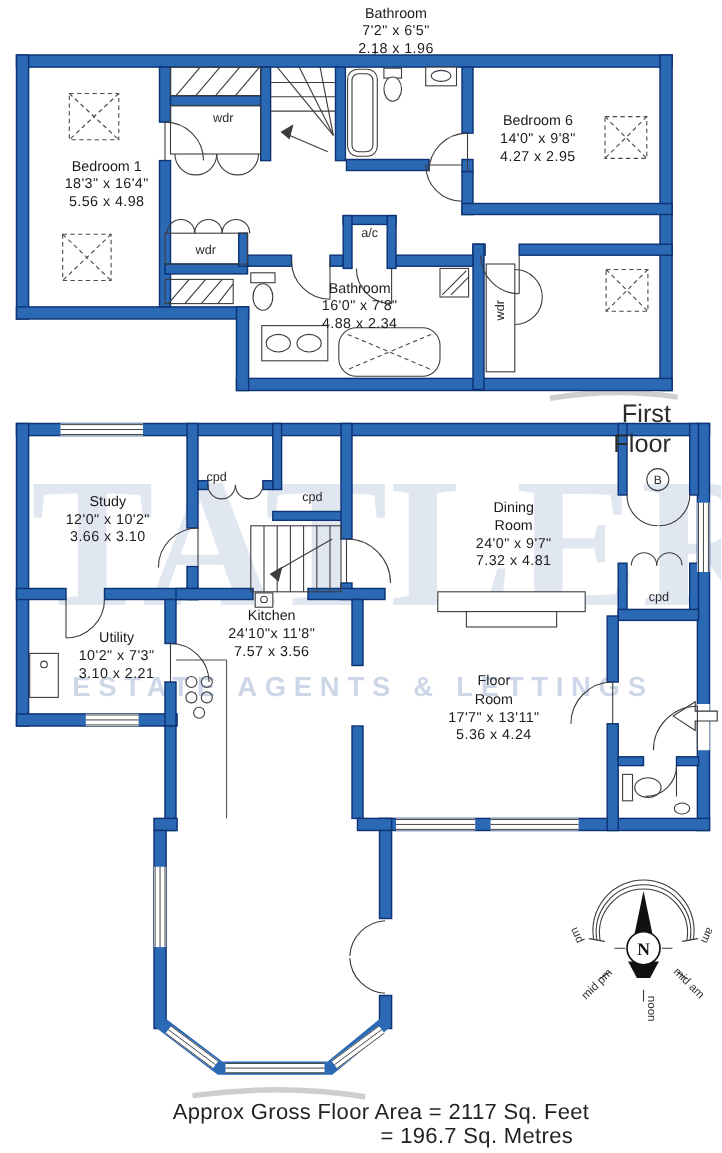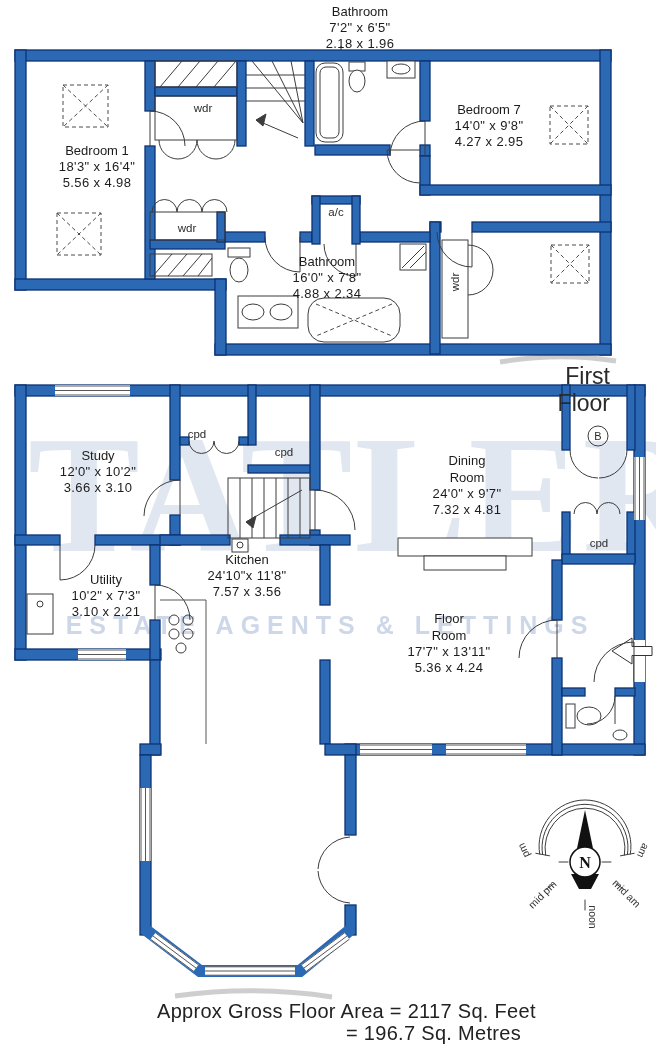--- a/index.html
+++ b/index.html
@@ -390,21 +390,21 @@
     <div class="rdim">2.18 x 1.96</div>
   </div>
 
   <div class="room-label" style="left:97px;top:142px">
     <div class="rname">Bedroom 1</div>
     <div class="rdim">18'3" x 16'4"</div>
     <div class="rdim">5.56 x 4.98</div>
   </div>
 
   <div class="room-label" style="left:489px;top:101px">
-    <div class="rname">Bedroom 7</div>
+    <div class="rname">Bedroom 6</div>
     <div class="rdim">14'0" x 9'8"</div>
     <div class="rdim">4.27 x 2.95</div>
   </div>
 
 
   <div class="room-label" style="left:327px;top:253px">
     <div class="rname">Bathroom</div>
     <div class="rdim">16'0" x 7'8"</div>
     <div class="rdim">4.88 x 2.34</div>
   </div>

